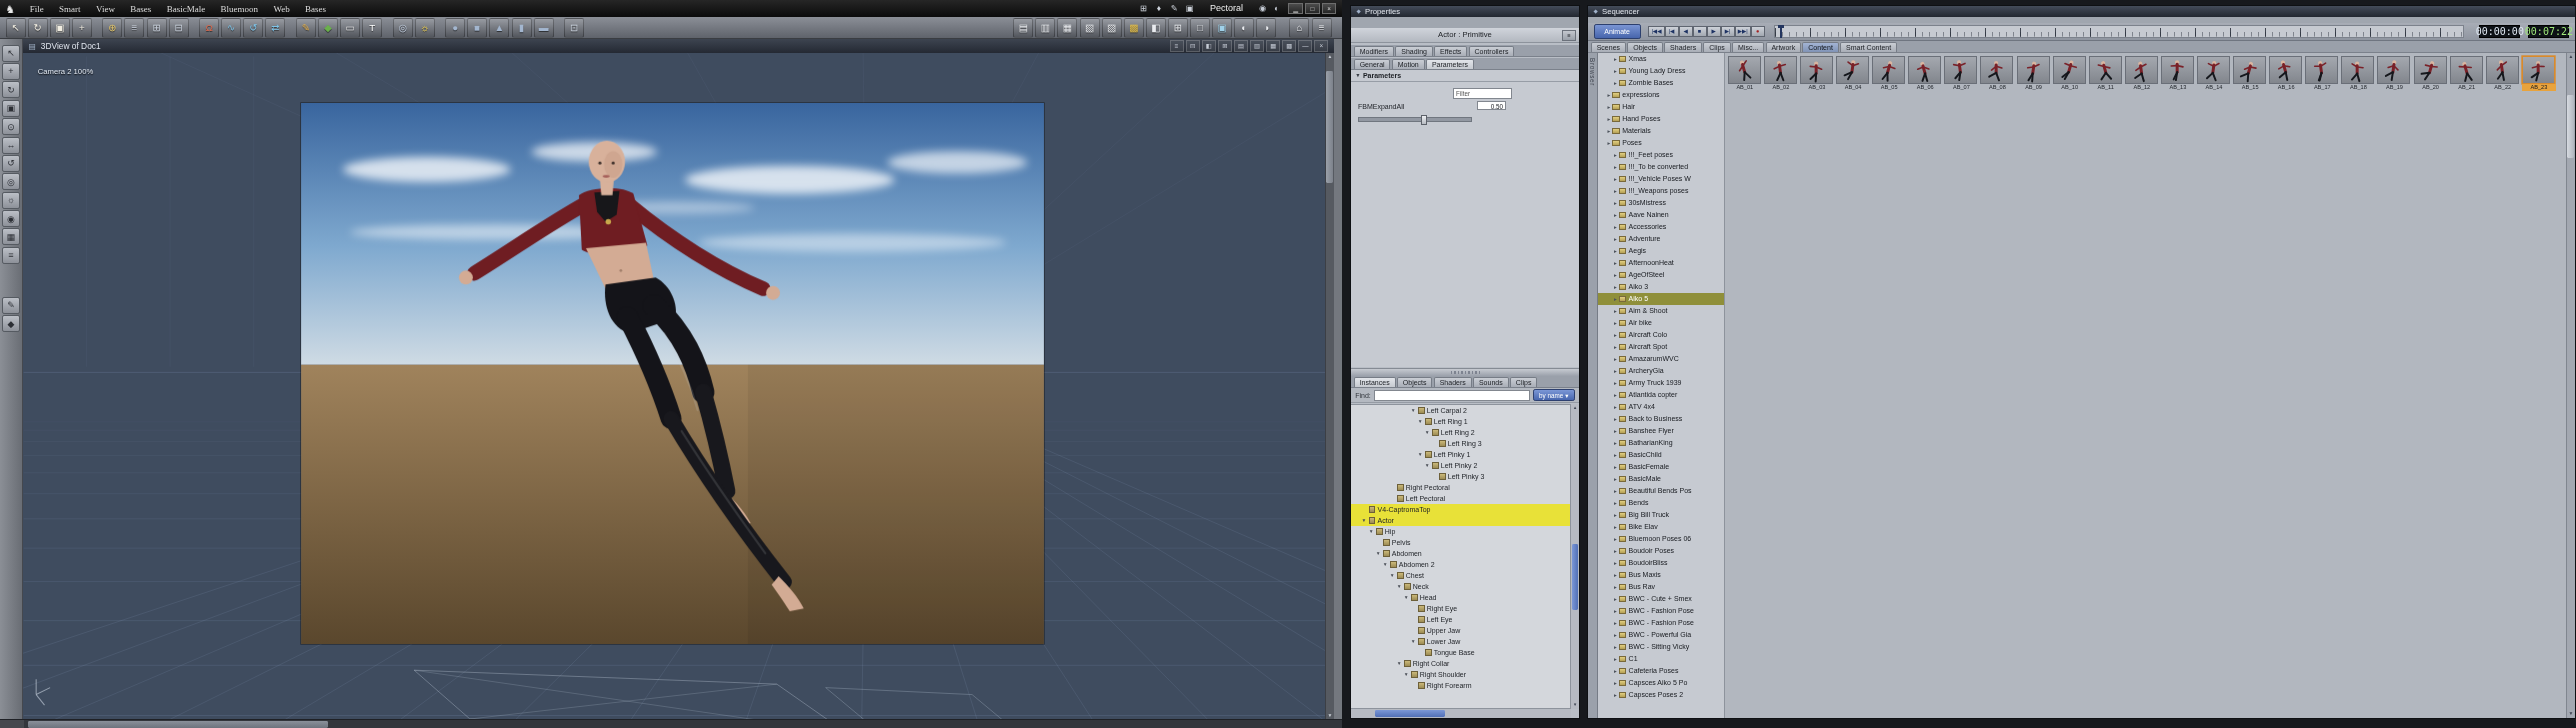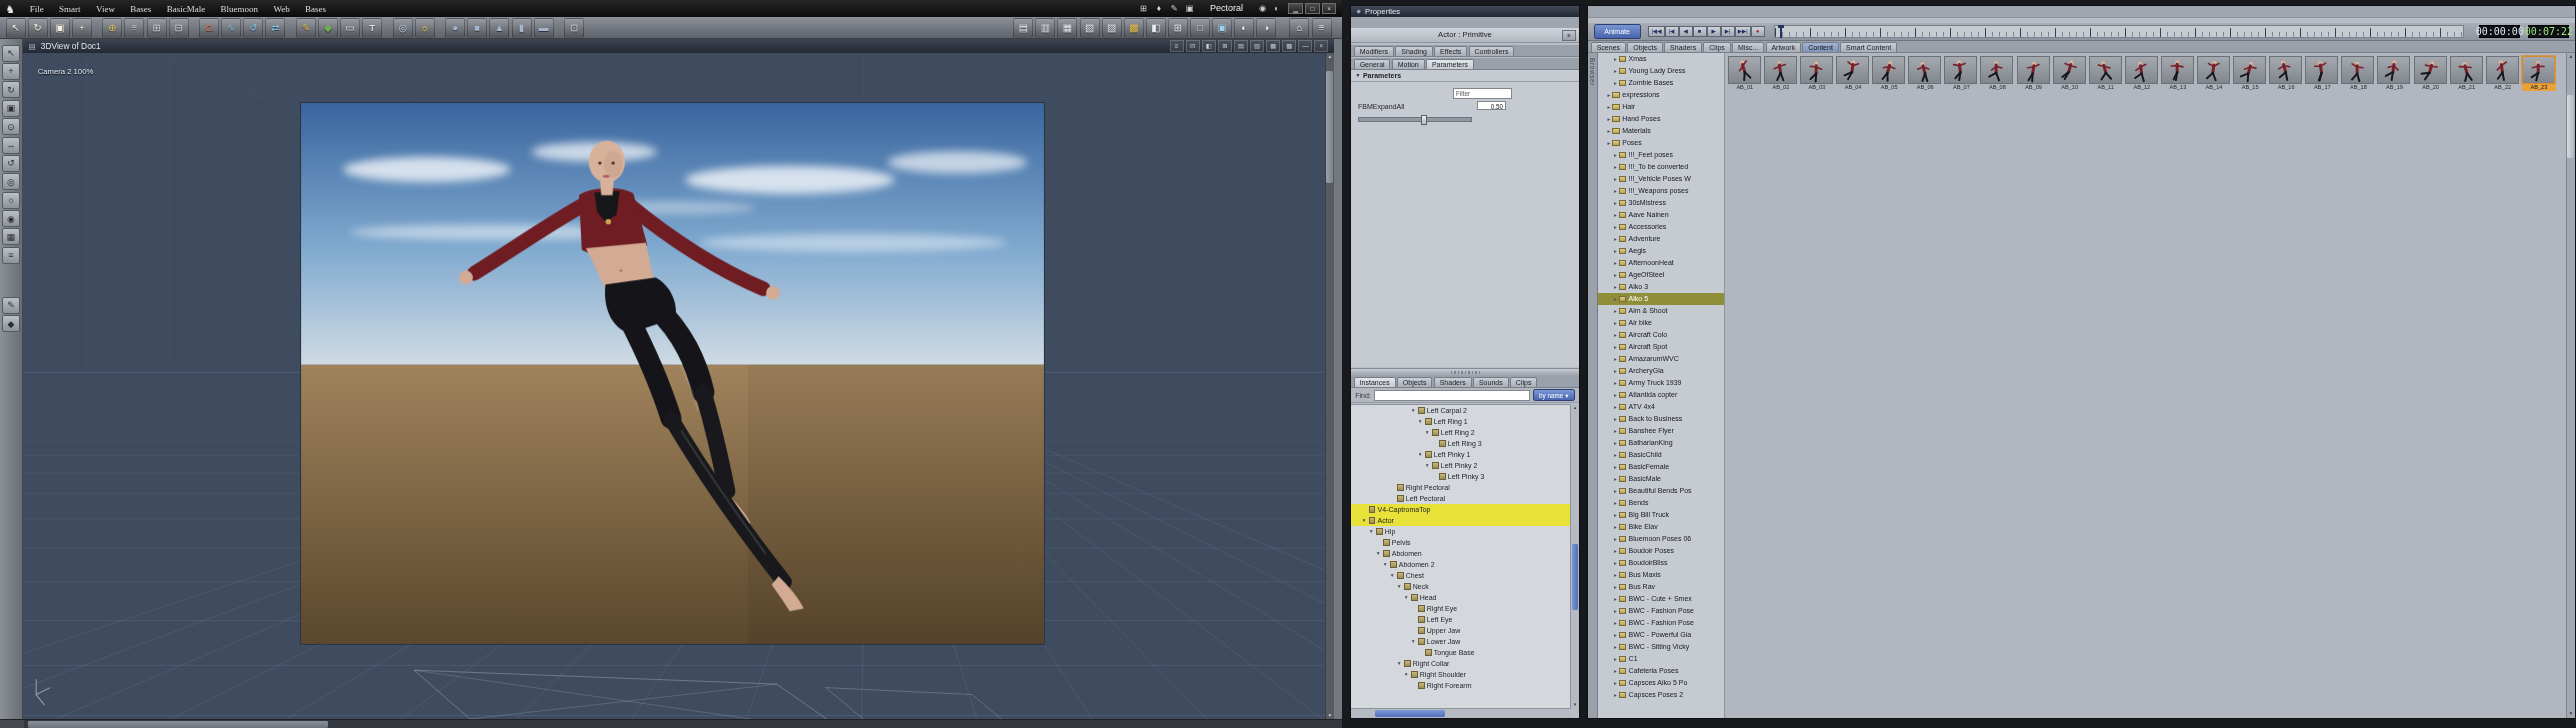--- a/index.html
+++ b/index.html
@@ -576,20 +576,24 @@
     <div class="tv-arrow" style="top:0;">▲</div>
     <div class="tv-thumb"></div>
     <div class="tv-arrow" style="bottom:0;">▼</div>
   </div>
   <div class="tree-hscroll">
     <div class="th-thumb"></div>
   </div>
 </div>
 
 <div class="panel seq">
+  <div class="p-title">
+    <span class="diamond">◆</span>
+    <span>Sequencer</span>
+  </div>
   <div class="spacer-strip"></div>
 
   <div class="s-transport">
     <div class="animate-btn">Animate</div>
     <div class="tb-group">
         <div class="tr-btn">|◀◀</div>
         <div class="tr-btn">|◀</div>
         <div class="tr-btn">◀</div>
         <div class="tr-btn">■</div>
         <div class="tr-btn">▶</div>

